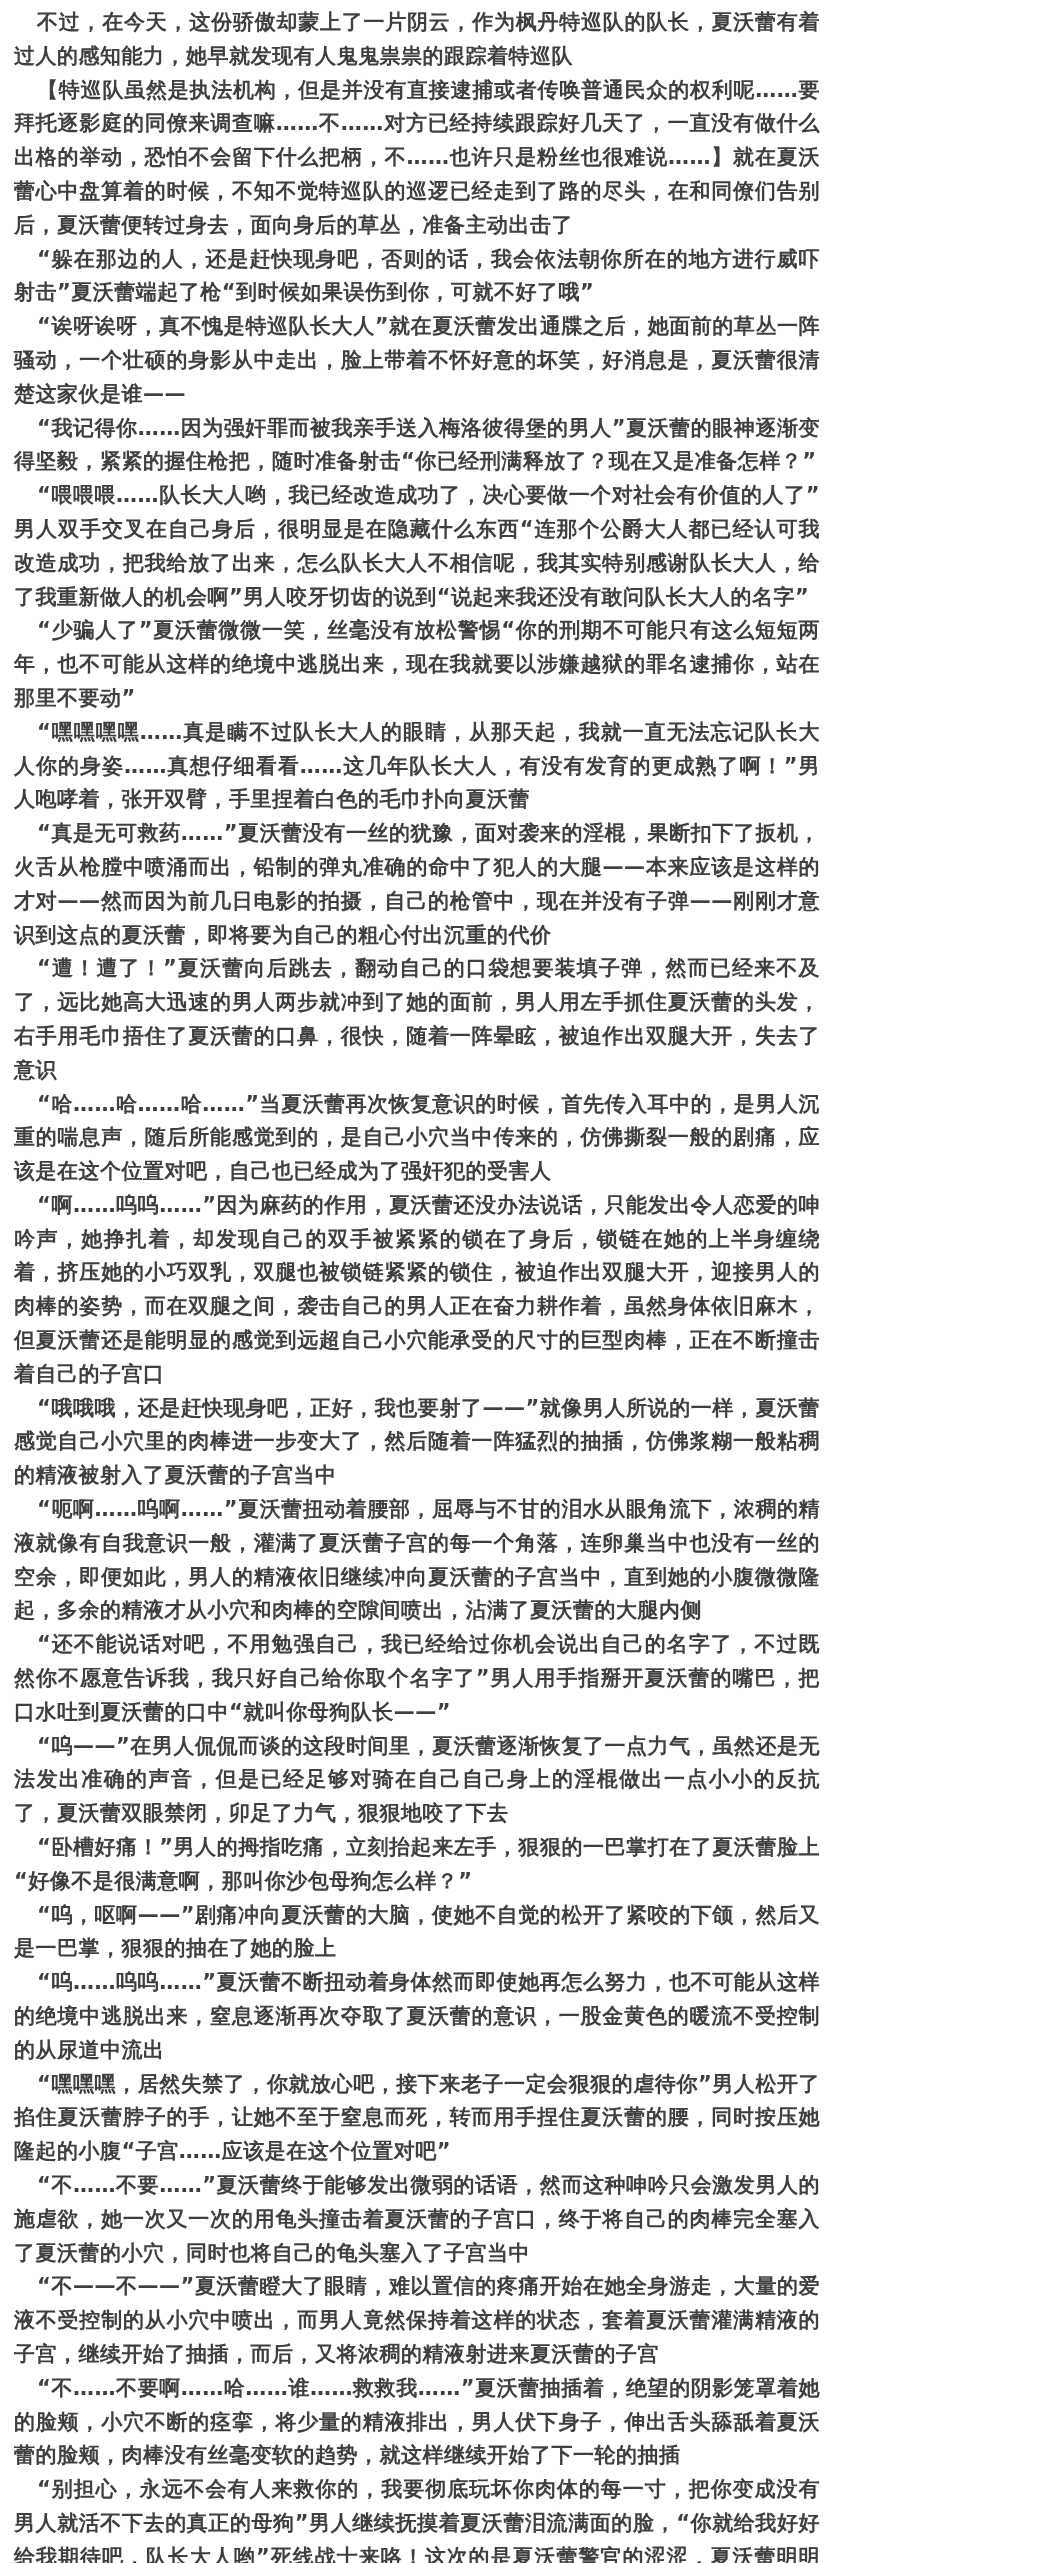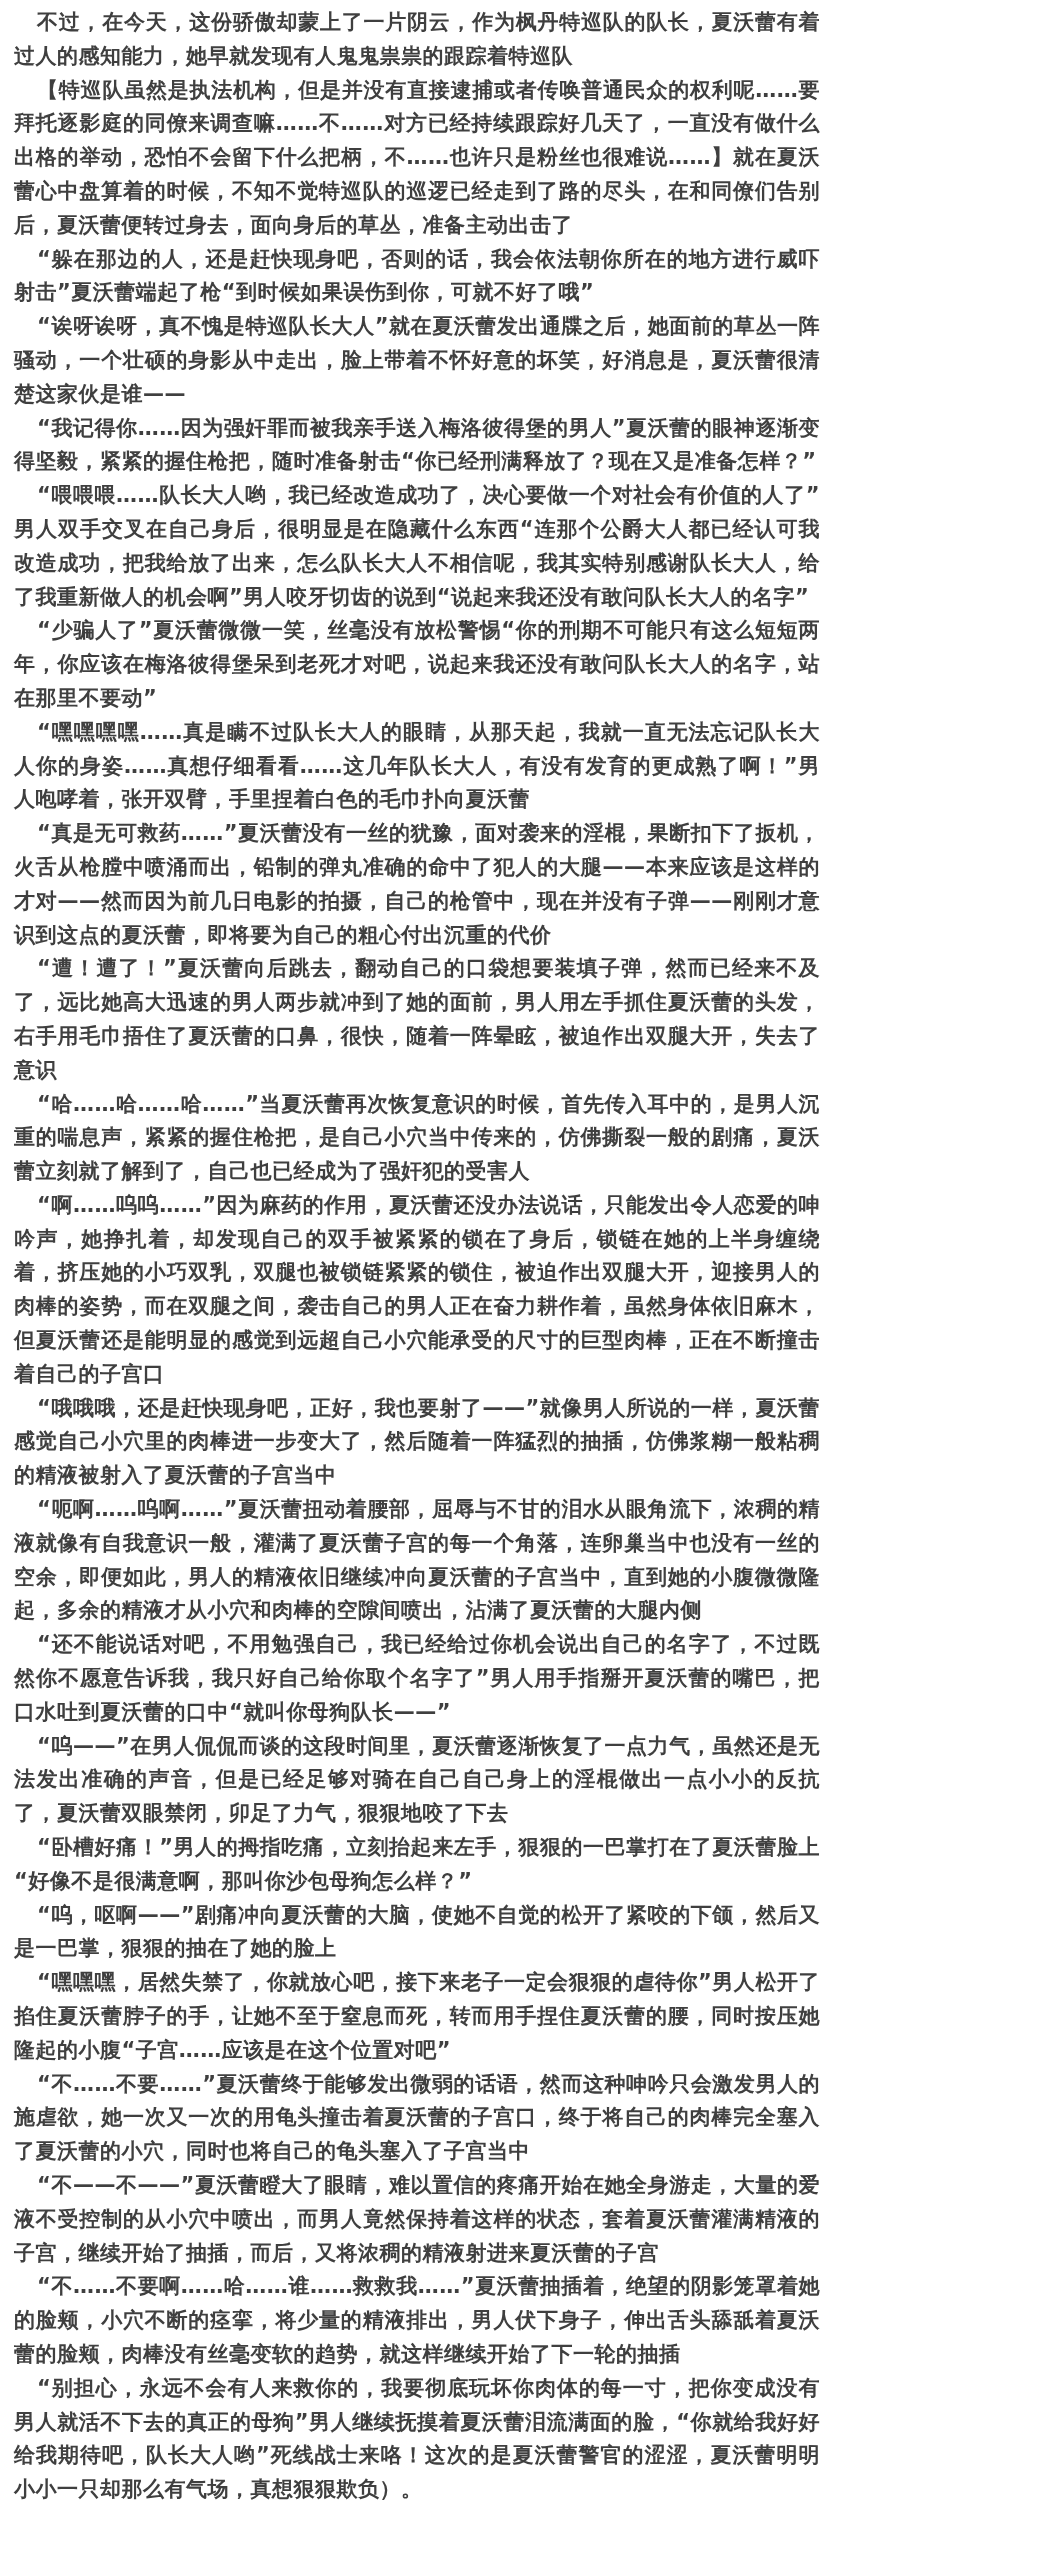--- a/index.html
+++ b/index.html
@@ -35,31 +35,32 @@
 <body>
 
 <div class="page">
   <div class="novel-text">
       <p>不过，在今天，这份骄傲却蒙上了一片阴云，作为枫丹特巡队的队长，夏沃蕾有着过人的感知能力，她早就发现有人鬼鬼祟祟的跟踪着特巡队</p>
       <p>【特巡队虽然是执法机构，但是并没有直接逮捕或者传唤普通民众的权利呢……要拜托逐影庭的同僚来调查嘛……不……对方已经持续跟踪好几天了，一直没有做什么出格的举动，恐怕不会留下什么把柄，不……也许只是粉丝也很难说……】就在夏沃蕾心中盘算着的时候，不知不觉特巡队的巡逻已经走到了路的尽头，在和同僚们告别后，夏沃蕾便转过身去，面向身后的草丛，准备主动出击了</p>
       <p>“躲在那边的人，还是赶快现身吧，否则的话，我会依法朝你所在的地方进行威吓射击”夏沃蕾端起了枪“到时候如果误伤到你，可就不好了哦”</p>
       <p>“诶呀诶呀，真不愧是特巡队长大人”就在夏沃蕾发出通牒之后，她面前的草丛一阵骚动，一个壮硕的身影从中走出，脸上带着不怀好意的坏笑，好消息是，夏沃蕾很清楚这家伙是谁——</p>
       <p>“我记得你……因为强奸罪而被我亲手送入梅洛彼得堡的男人”夏沃蕾的眼神逐渐变得坚毅，紧紧的握住枪把，随时准备射击“你已经刑满释放了？现在又是准备怎样？”</p>
       <p>“喂喂喂……队长大人哟，我已经改造成功了，决心要做一个对社会有价值的人了”男人双手交叉在自己身后，很明显是在隐藏什么东西“连那个公爵大人都已经认可我改造成功，把我给放了出来，怎么队长大人不相信呢，我其实特别感谢队长大人，给了我重新做人的机会啊”男人咬牙切齿的说到“说起来我还没有敢问队长大人的名字”</p>
-      <p>“少骗人了”夏沃蕾微微一笑，丝毫没有放松警惕“你的刑期不可能只有这么短短两年，你应该在梅洛彼得堡呆到老死才对吧，说起来我还没有敢问队长大人的名字，站在那里不要动”</p>
+      <p>“少骗人了”夏沃蕾微微一笑，丝毫没有放松警惕“你的刑期不可能只有这么短短两年，也不可能从这样的绝境中逃脱出来，现在我就要以涉嫌越狱的罪名逮捕你，站在那里不要动”</p>
       <p>“嘿嘿嘿嘿……真是瞒不过队长大人的眼睛，从那天起，我就一直无法忘记队长大人你的身姿……真想仔细看看……这几年队长大人，有没有发育的更成熟了啊！”男人咆哮着，张开双臂，手里捏着白色的毛巾扑向夏沃蕾</p>
       <p>“真是无可救药……”夏沃蕾没有一丝的犹豫，面对袭来的淫棍，果断扣下了扳机，火舌从枪膛中喷涌而出，铅制的弹丸准确的命中了犯人的大腿——本来应该是这样的才对——然而因为前几日电影的拍摄，自己的枪管中，现在并没有子弹——刚刚才意识到这点的夏沃蕾，即将要为自己的粗心付出沉重的代价</p>
       <p>“遭！遭了！”夏沃蕾向后跳去，翻动自己的口袋想要装填子弹，然而已经来不及了，远比她高大迅速的男人两步就冲到了她的面前，男人用左手抓住夏沃蕾的头发，右手用毛巾捂住了夏沃蕾的口鼻，很快，随着一阵晕眩，被迫作出双腿大开，失去了意识</p>
-      <p>“哈……哈……哈……”当夏沃蕾再次恢复意识的时候，首先传入耳中的，是男人沉重的喘息声，紧紧的握住枪把，是自己小穴当中传来的，仿佛撕裂一般的剧痛，夏沃蕾立刻就了解到了，自己也已经成为了强奸犯的受害人</p>
+      <p>“哈……哈……哈……”当夏沃蕾再次恢复意识的时候，首先传入耳中的，是男人沉重的喘息声，随后所能感觉到的，是自己小穴当中传来的，仿佛撕裂一般的剧痛，应该是在这个位置对吧，自己也已经成为了强奸犯的受害人</p>
       <p>“啊……呜呜……”因为麻药的作用，夏沃蕾还没办法说话，只能发出令人恋爱的呻吟声，她挣扎着，却发现自己的双手被紧紧的锁在了身后，锁链在她的上半身缠绕着，挤压她的小巧双乳，双腿也被锁链紧紧的锁住，被迫作出双腿大开，迎接男人的肉棒的姿势，而在双腿之间，袭击自己的男人正在奋力耕作着，虽然身体依旧麻木，但夏沃蕾还是能明显的感觉到远超自己小穴能承受的尺寸的巨型肉棒，正在不断撞击着自己的子宫口</p>
       <p>“哦哦哦，还是赶快现身吧，正好，我也要射了——”就像男人所说的一样，夏沃蕾感觉自己小穴里的肉棒进一步变大了，然后随着一阵猛烈的抽插，仿佛浆糊一般粘稠的精液被射入了夏沃蕾的子宫当中</p>
       <p>“呃啊……呜啊……”夏沃蕾扭动着腰部，屈辱与不甘的泪水从眼角流下，浓稠的精液就像有自我意识一般，灌满了夏沃蕾子宫的每一个角落，连卵巢当中也没有一丝的空余，即便如此，男人的精液依旧继续冲向夏沃蕾的子宫当中，直到她的小腹微微隆起，多余的精液才从小穴和肉棒的空隙间喷出，沾满了夏沃蕾的大腿内侧</p>
       <p>“还不能说话对吧，不用勉强自己，我已经给过你机会说出自己的名字了，不过既然你不愿意告诉我，我只好自己给你取个名字了”男人用手指掰开夏沃蕾的嘴巴，把口水吐到夏沃蕾的口中“就叫你母狗队长——”</p>
       <p>“呜——”在男人侃侃而谈的这段时间里，夏沃蕾逐渐恢复了一点力气，虽然还是无法发出准确的声音，但是已经足够对骑在自己自己身上的淫棍做出一点小小的反抗了，夏沃蕾双眼禁闭，卯足了力气，狠狠地咬了下去</p>
       <p>“卧槽好痛！”男人的拇指吃痛，立刻抬起来左手，狠狠的一巴掌打在了夏沃蕾脸上“好像不是很满意啊，那叫你沙包母狗怎么样？”</p>
       <p>“呜，呕啊——”剧痛冲向夏沃蕾的大脑，使她不自觉的松开了紧咬的下颌，然后又是一巴掌，狠狠的抽在了她的脸上</p>
+      <p>“呜……呜呜……”夏沃蕾不断扭动着身体然而即使她再怎么努力，也不可能从这样的绝境中逃脱出来，窒息逐渐再次夺取了夏沃蕾的意识，一股金黄色的暖流不受控制的从尿道中流出</p>
       <p>“嘿嘿嘿，居然失禁了，你就放心吧，接下来老子一定会狠狠的虐待你”男人松开了掐住夏沃蕾脖子的手，让她不至于窒息而死，转而用手捏住夏沃蕾的腰，同时按压她隆起的小腹“子宫……应该是在这个位置对吧”</p>
       <p>“不……不要……”夏沃蕾终于能够发出微弱的话语，然而这种呻吟只会激发男人的施虐欲，她一次又一次的用龟头撞击着夏沃蕾的子宫口，终于将自己的肉棒完全塞入了夏沃蕾的小穴，同时也将自己的龟头塞入了子宫当中</p>
       <p>“不——不——”夏沃蕾瞪大了眼睛，难以置信的疼痛开始在她全身游走，大量的爱液不受控制的从小穴中喷出，而男人竟然保持着这样的状态，套着夏沃蕾灌满精液的子宫，继续开始了抽插，而后，又将浓稠的精液射进来夏沃蕾的子宫</p>
       <p>“不……不要啊……哈……谁……救救我……”夏沃蕾抽插着，绝望的阴影笼罩着她的脸颊，小穴不断的痉挛，将少量的精液排出，男人伏下身子，伸出舌头舔舐着夏沃蕾的脸颊，肉棒没有丝毫变软的趋势，就这样继续开始了下一轮的抽插</p>
       <p>“别担心，永远不会有人来救你的，我要彻底玩坏你肉体的每一寸，把你变成没有男人就活不下去的真正的母狗”男人继续抚摸着夏沃蕾泪流满面的脸，“你就给我好好给我期待吧，队长大人哟”死线战士来咯！这次的是夏沃蕾警官的涩涩，夏沃蕾明明小小一只却那么有气场，真想狠狠欺负）。</p>
     </div>
 </div>
 
 </body></html>

